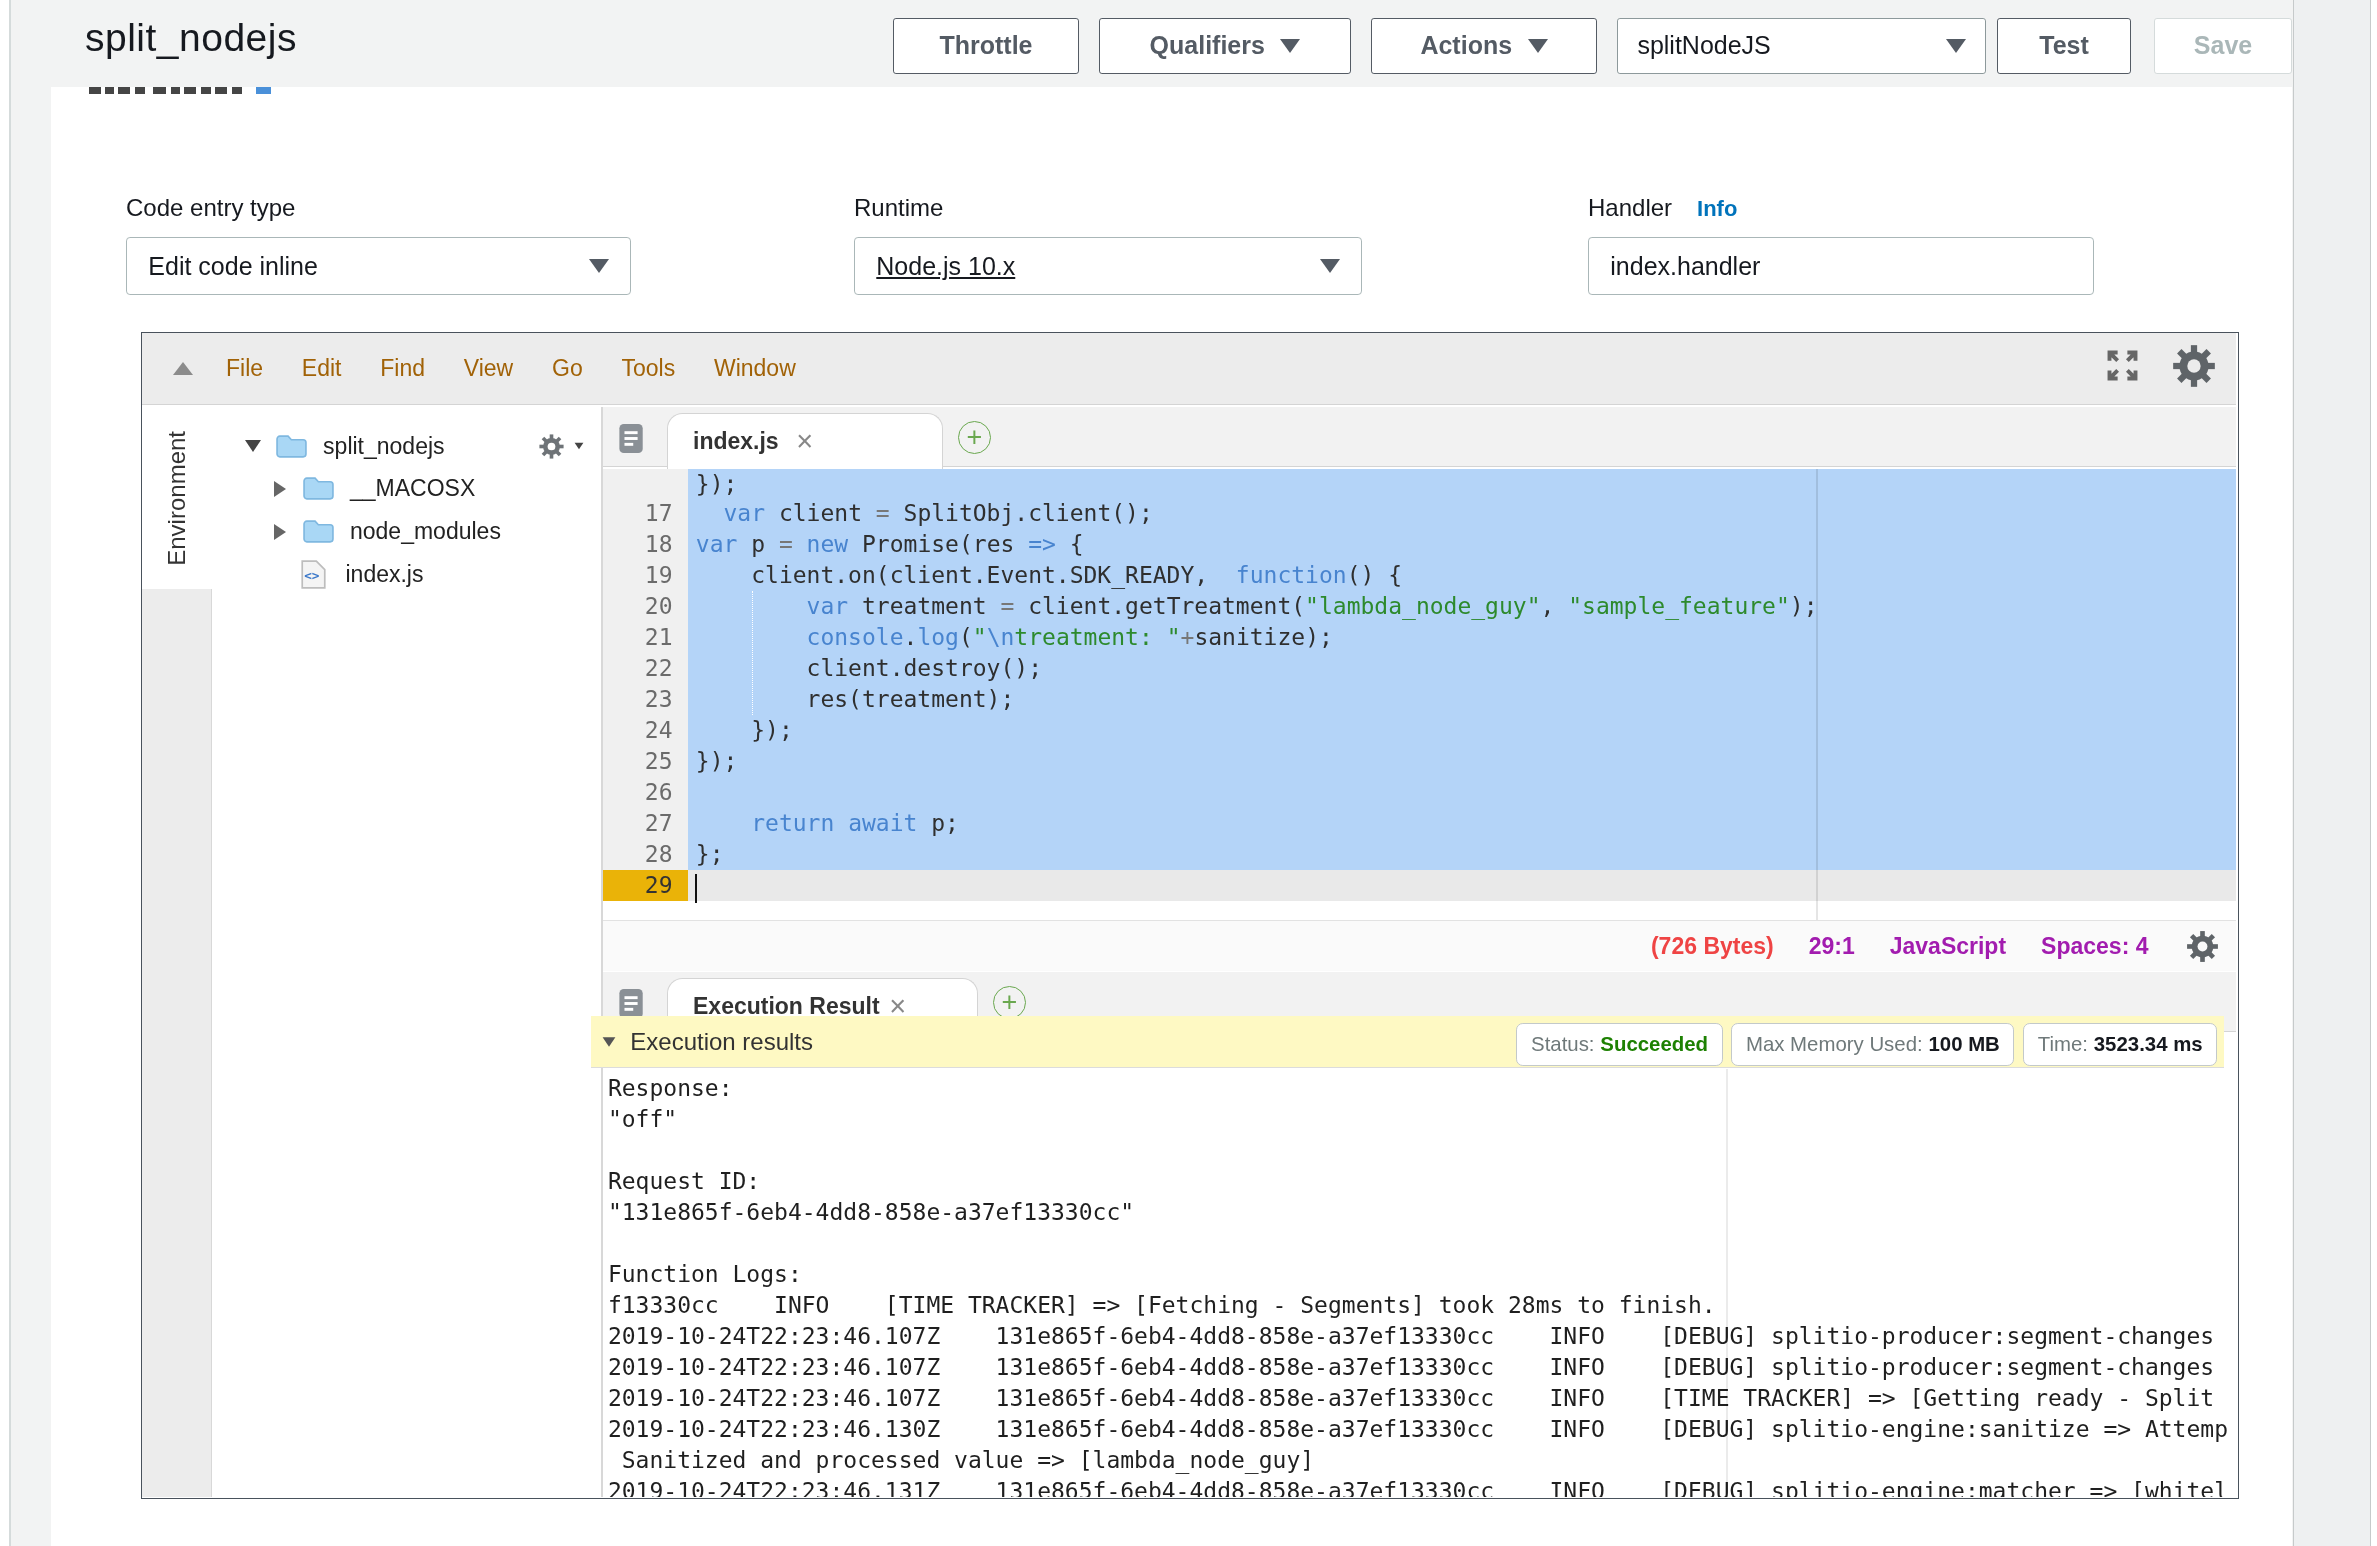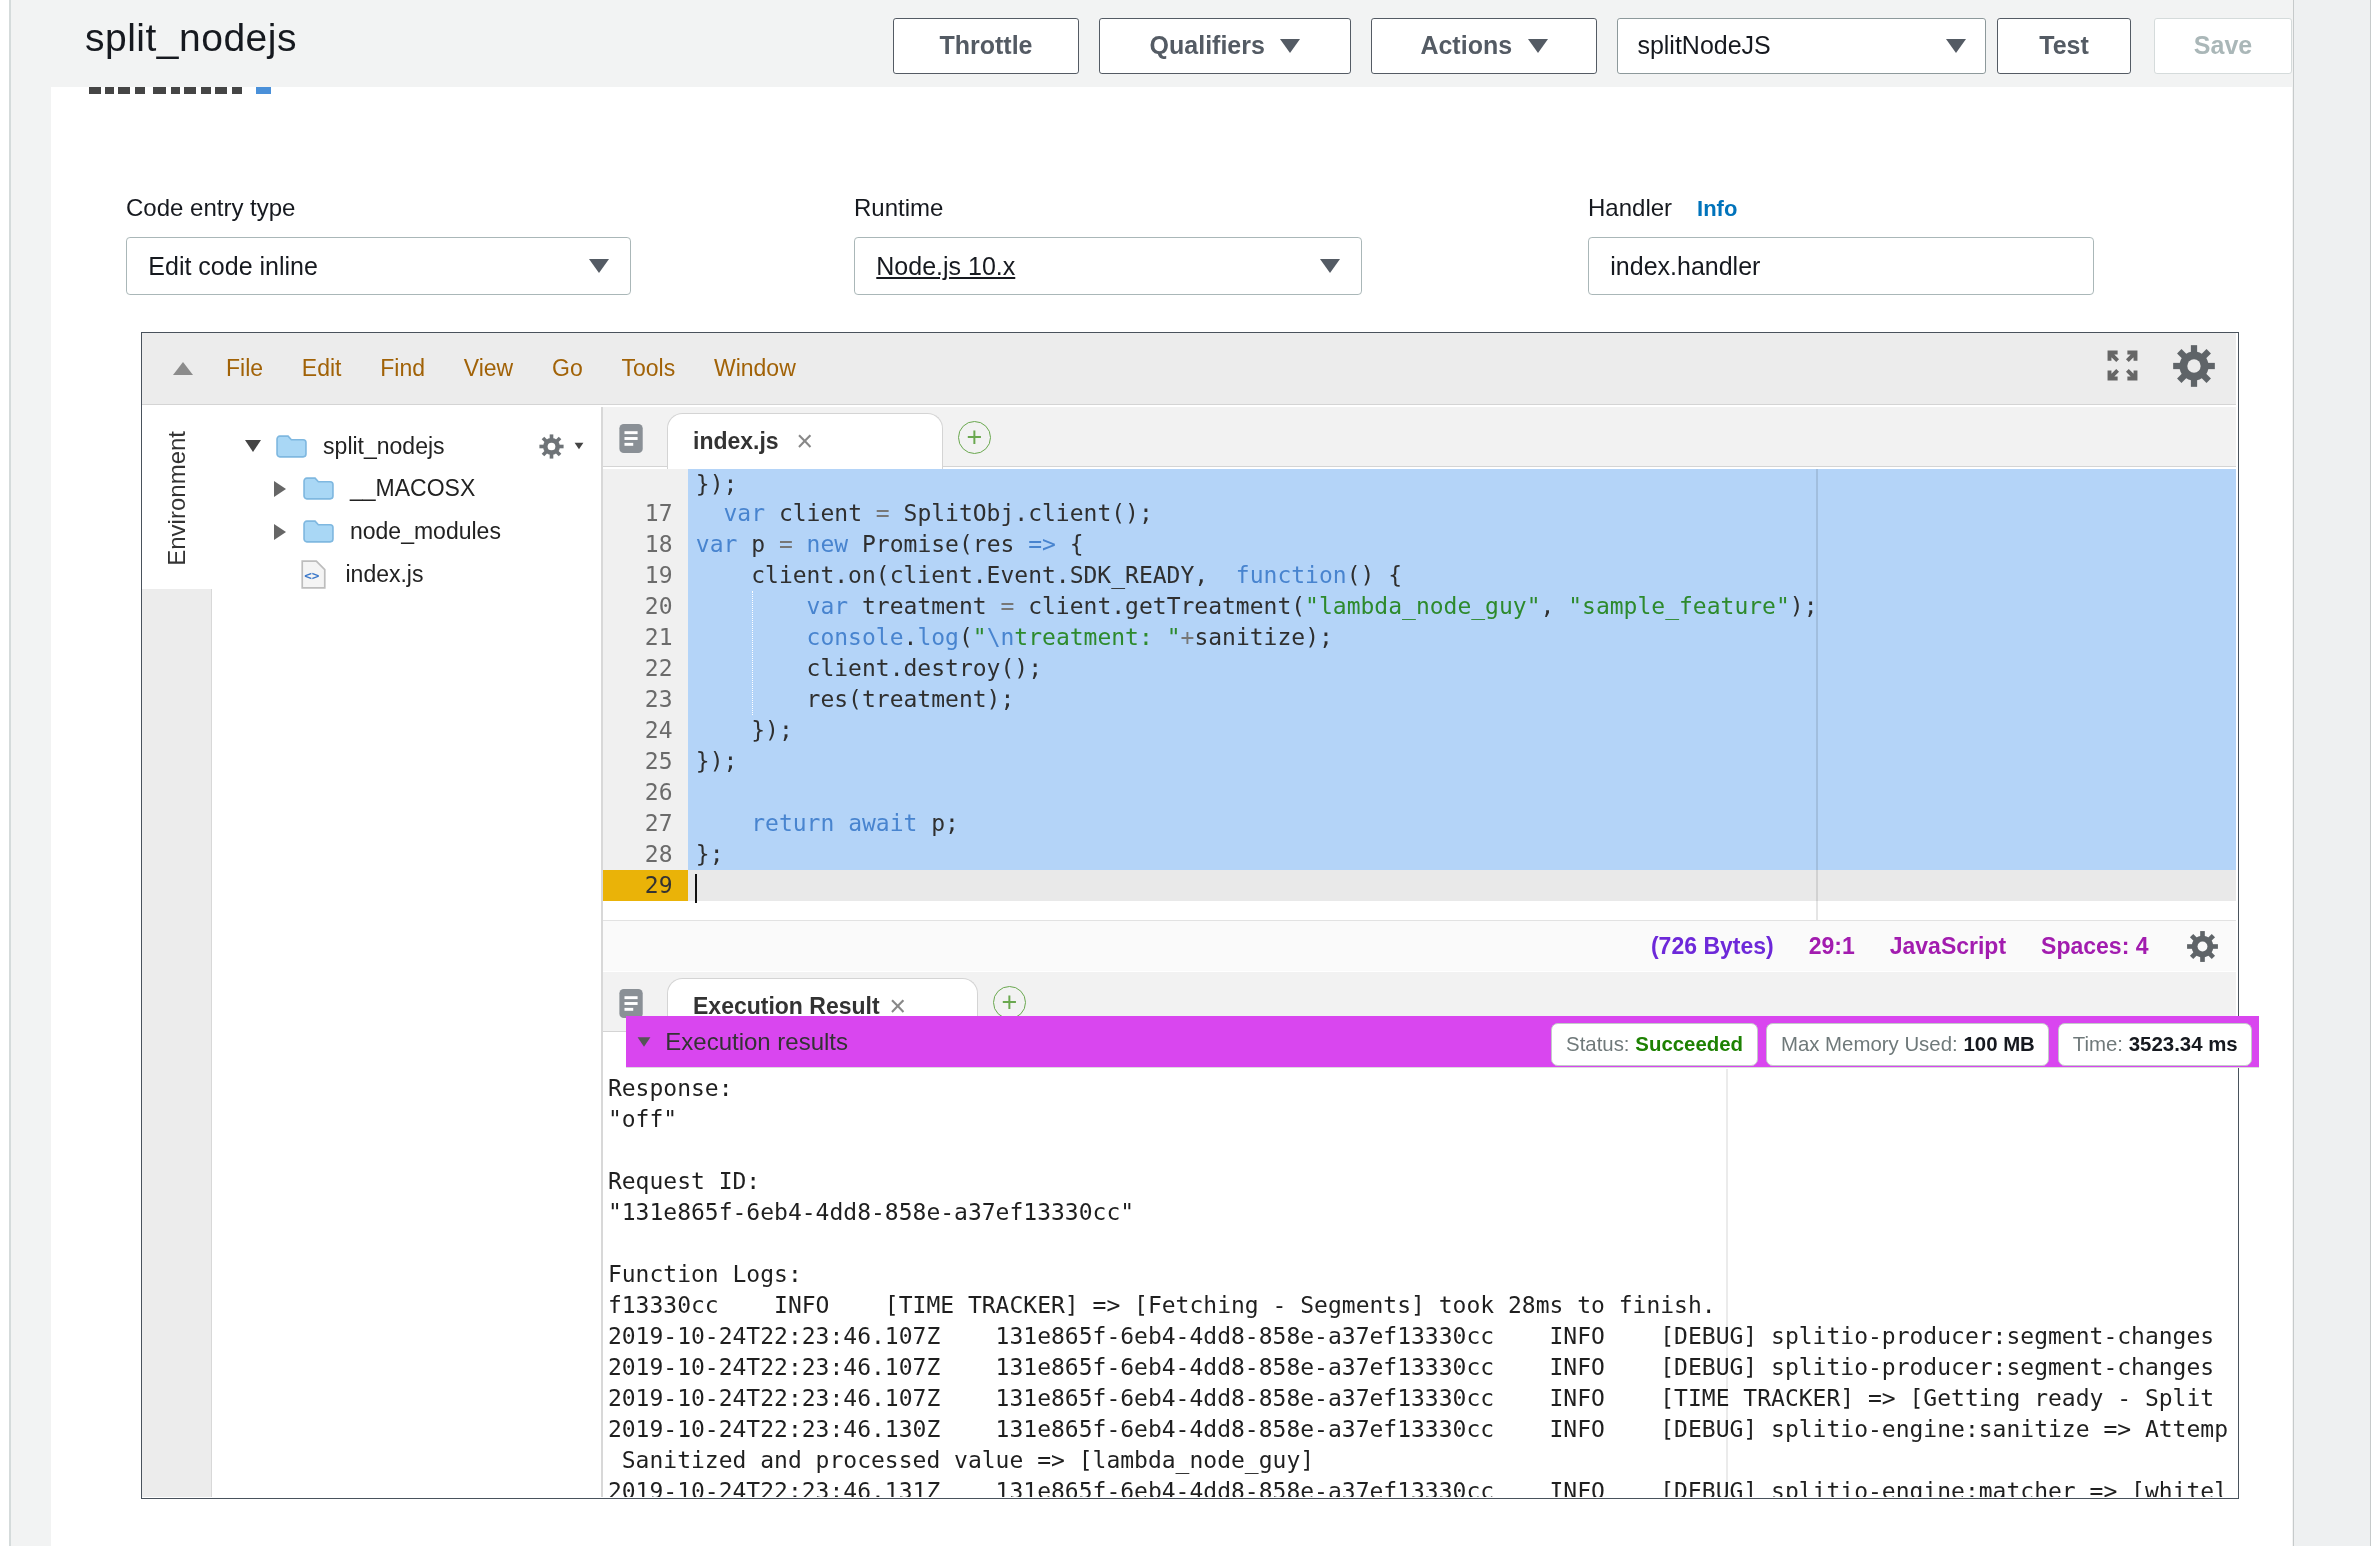--- a/index.html
+++ b/index.html
@@ -95,24 +95,24 @@
   .tk-k { color:#4884cf; } .tk-s { color:#2d8a2d; } .tk-e { color:#4884cf; }
   .tk-o { color:#777; }    .tk-d { color:#2f2f2f; }
   #print-margin-code { left:1674px; top:136px; width:1.9px; height:451px; background:rgba(0,0,0,.10); }
   #indent-guide { left:610px; top:258px; width:0; height:124px; border-left:1.9px dotted #fff; }
   #cursor { left:553px; top:541px; width:1.9px; height:29px; background:#111; }
 
   
   #statusbar { left:461px; top:587px; width:1633px; height:51px; background:#fafafa; border-top:1.9px solid #e2e2e2;
                display:flex; align-items:center; justify-content:flex-end; gap:35px; padding-right:15.5px; }
   .sb-item { font-size:23px; color:#a21caf; font-weight:700; cursor:pointer; }
-  #sb-size { color:#6d28d9; }
-
-  
-  #exec-header { left:484px; top:683px; width:1633px; height:52px; background:#d946ef;
+  #sb-size { color:#ef4444; }
+
+  
+  #exec-header { left:449px; top:683px; width:1633px; height:52px; background:#fef9c3;
                  border-bottom:1.9px solid #dcdcdc; display:flex; align-items:center; }
   #exec-header .tri-down { margin:0 13.6px 0 9.7px; border-top-color:#555; transform:scale(.8); cursor:pointer; }
   #exec-title { font-size:24px; color:#333; }
   #badges { position:absolute; right:6.8px; top:6.8px; display:flex; gap:8.7px;margin-left:24px; }
   .pill { height:43px; background:#fff; border:1.9px solid #c3c9ca; border-radius:6.8px; display:flex;
           align-items:center; padding:0 13.6px; font-size:20.4px; white-space:nowrap; }
   .pill .lbl { color:#6f797a; } .pill .val { color:#16191f; font-weight:700; margin-left:5.8px; }
 
   #results { left:461px; top:736px; width:1633px; height:428px; background:#fff; overflow:hidden; }
   .res-line { font-family:"DejaVu Sans Mono", monospace; font-size:23px; line-height:31px;

